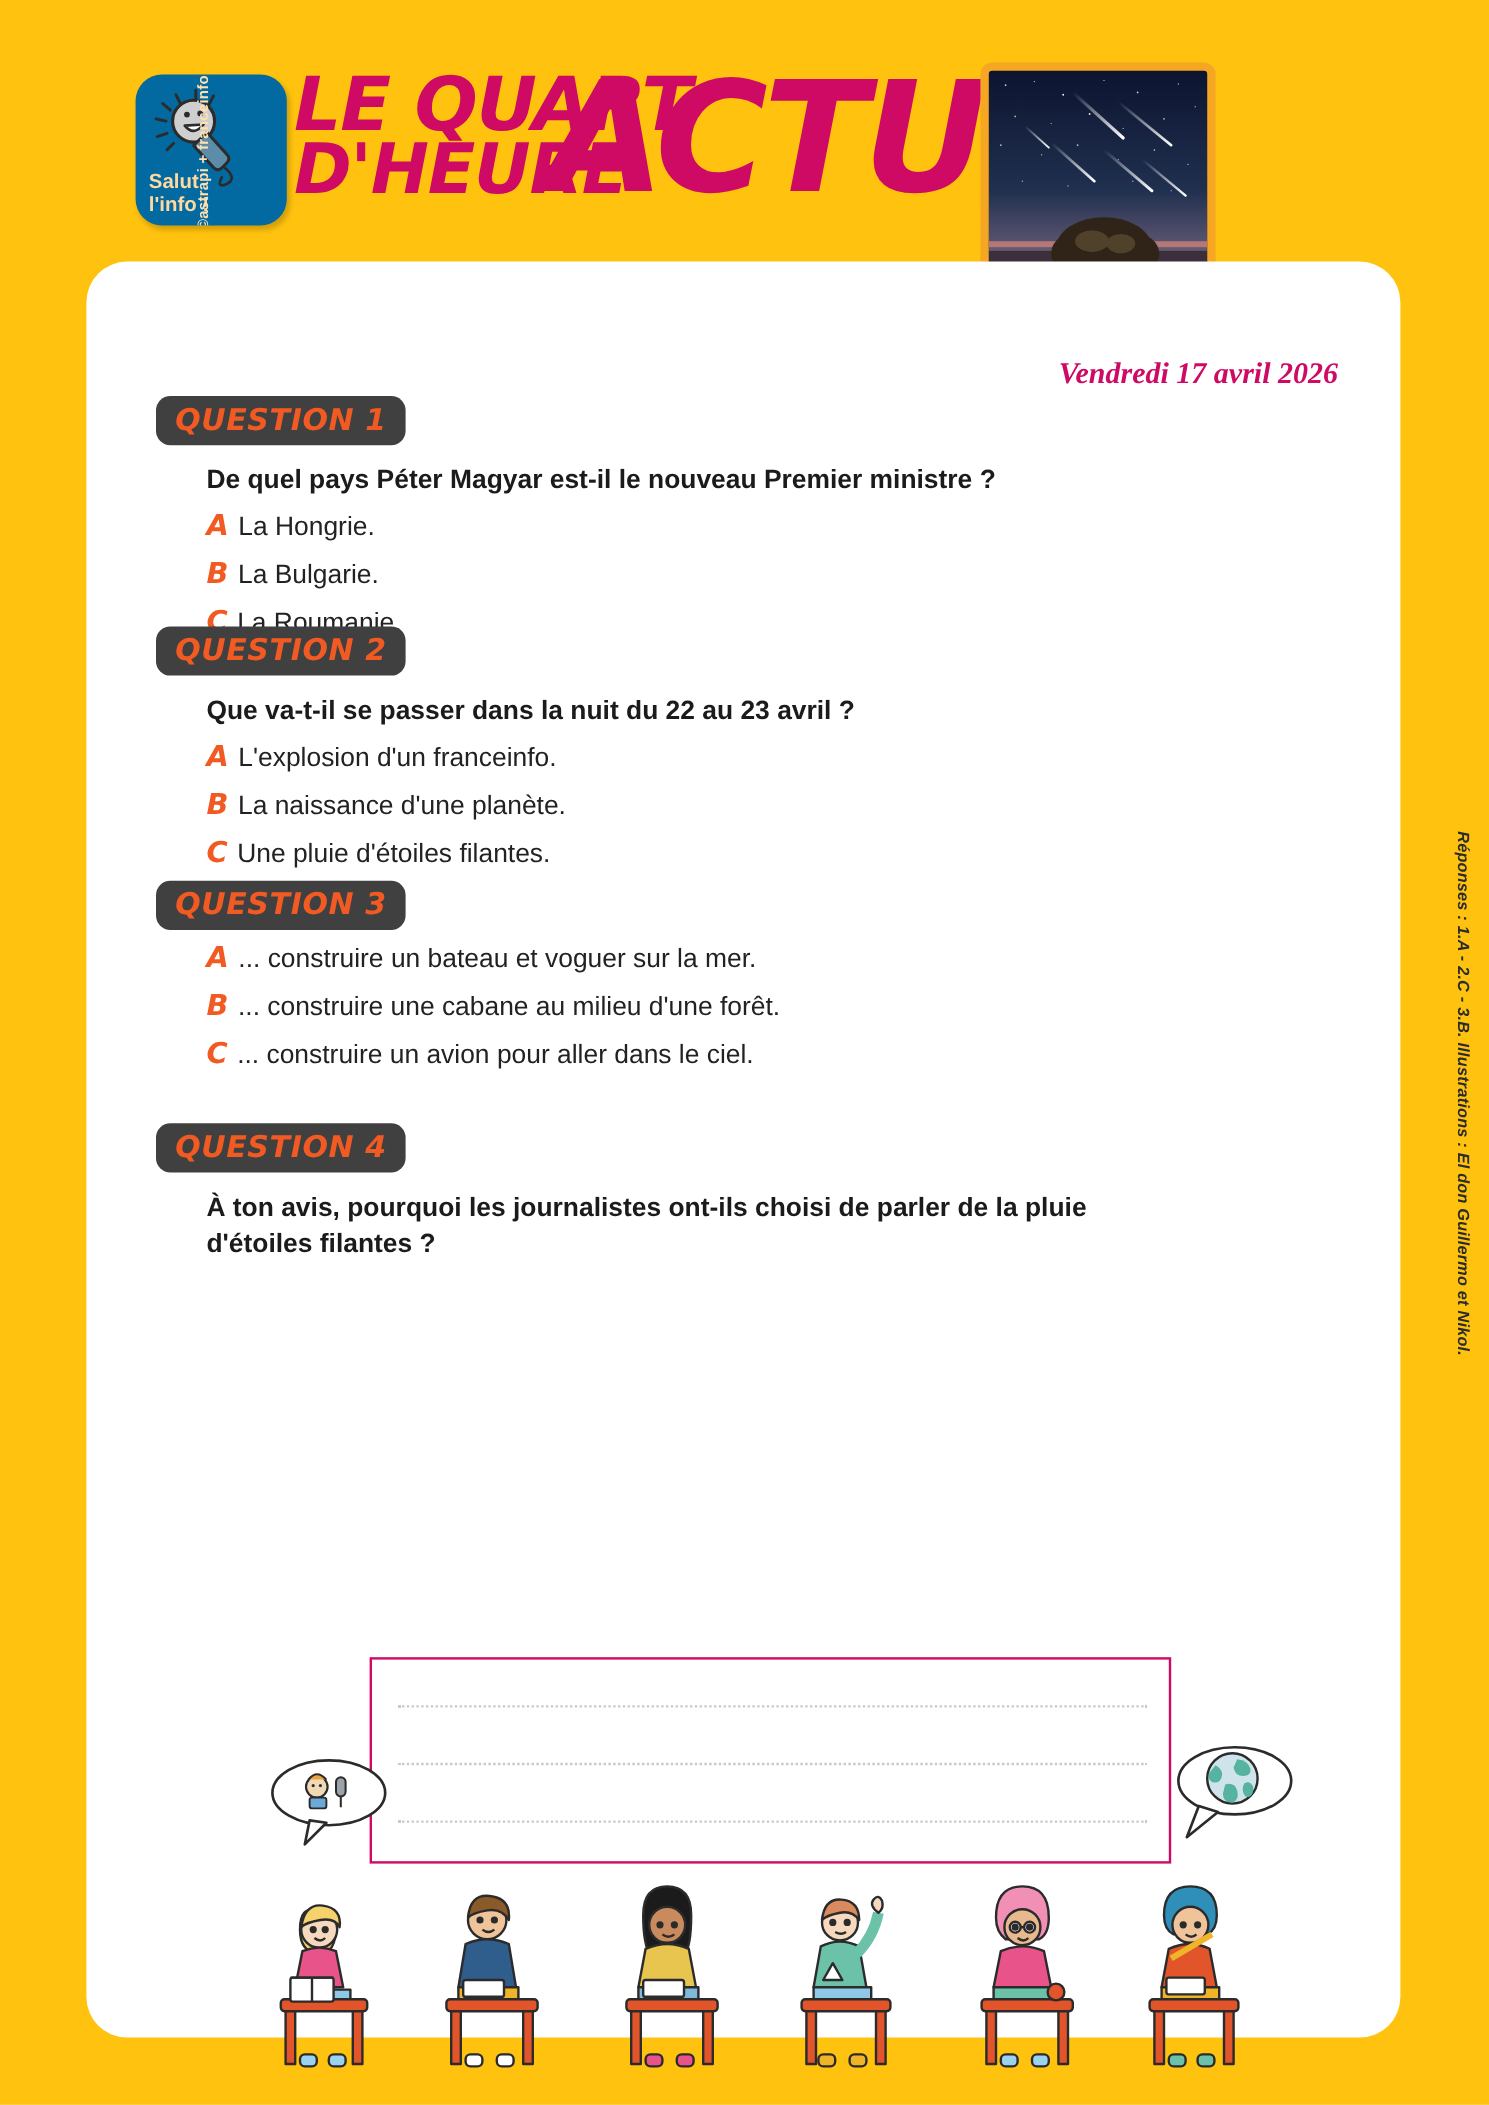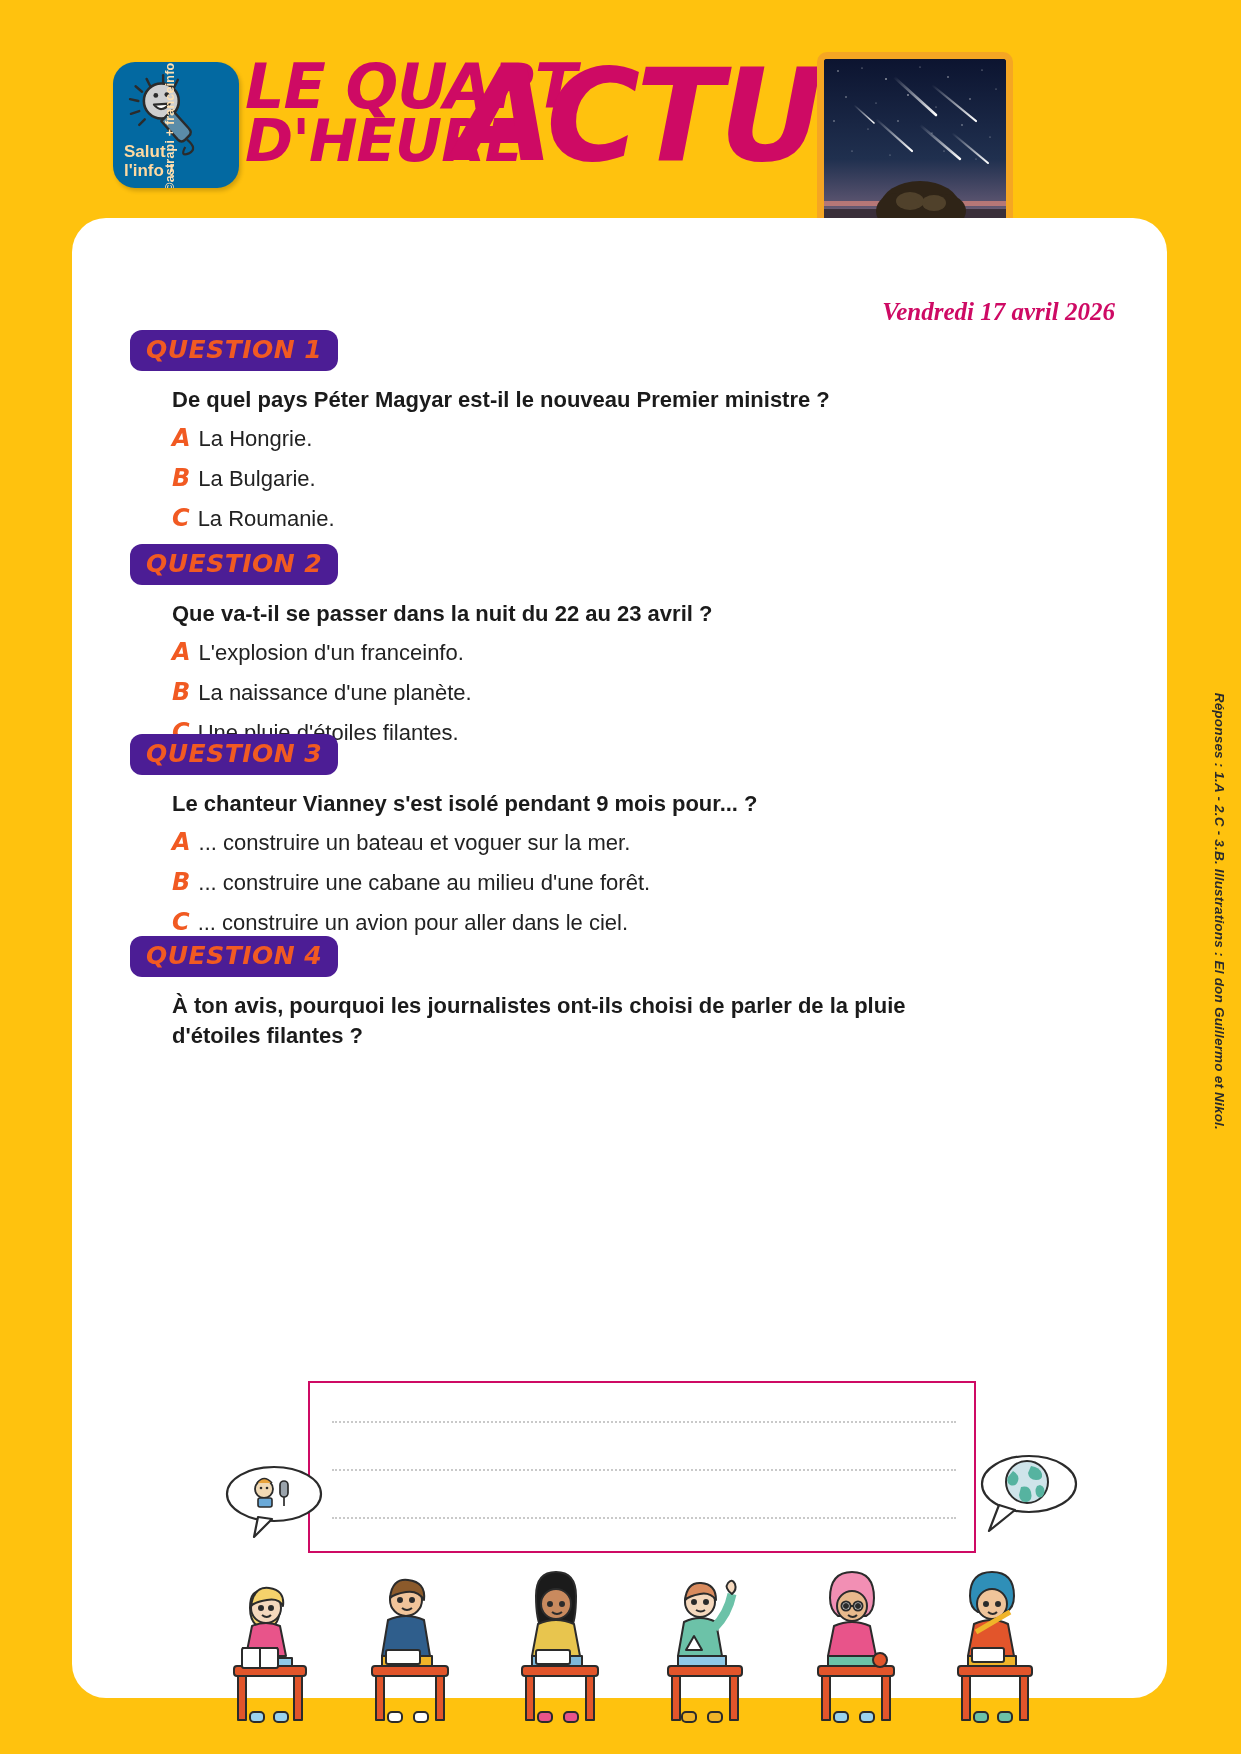--- a/index.html
+++ b/index.html
@@ -101,21 +101,21 @@
     font-size:25px;
     font-style:italic;
     font-weight:700;
     font-family:"Liberation Serif", serif;
   }
 
   
   .qblock { position:absolute; left:58px; width:990px; }
   .qbadge {
     display:inline-block;
-    background:#4c1d95;
+    background:#404040;
     color:#F15A22;
     font-size:25px;
     font-weight:900;
     font-style:italic;
     letter-spacing:.5px;
     padding:5px 16px 7px 16px;
     border-radius:12px;
     font-family:"DejaVu Sans", sans-serif;
   }
   .qtext {
@@ -295,40 +295,39 @@
     <div class="opt">
       <span class="letter">B</span>
       <span>La Bulgarie.</span>
     </div>
     <div class="opt">
       <span class="letter">C</span>
       <span>La Roumanie.</span>
     </div>
   </div>
 
-  <div class="qblock" style="top:326px;">
+  <div class="qblock" style="top:304px;">
     <span class="qbadge">QUESTION 2</span>
     <div class="qtext">Que va-t-il se passer dans la nuit du 22 au 23 avril ?</div>
     <div class="opt">
       <span class="letter">A</span>
       <span>L'explosion d'un franceinfo.</span>
     </div>
     <div class="opt">
       <span class="letter">B</span>
       <span>La naissance d'une planète.</span>
     </div>
     <div class="opt">
       <span class="letter">C</span>
       <span>Une pluie d'étoiles filantes.</span>
     </div>
   </div>
 
   <div class="qblock" style="top:516px;">
     <span class="qbadge">QUESTION 3</span>
-    <div class="qtext">Le chanteur Vianney s'est isolé pendant 9 mois pour... ?</div>
     <div class="opt">
       <span class="letter">A</span>
       <span>... construire un bateau et voguer sur la mer.</span>
     </div>
     <div class="opt">
       <span class="letter">B</span>
       <span>... construire une cabane au milieu d'une forêt.</span>
     </div>
     <div class="opt">
       <span class="letter">C</span>

